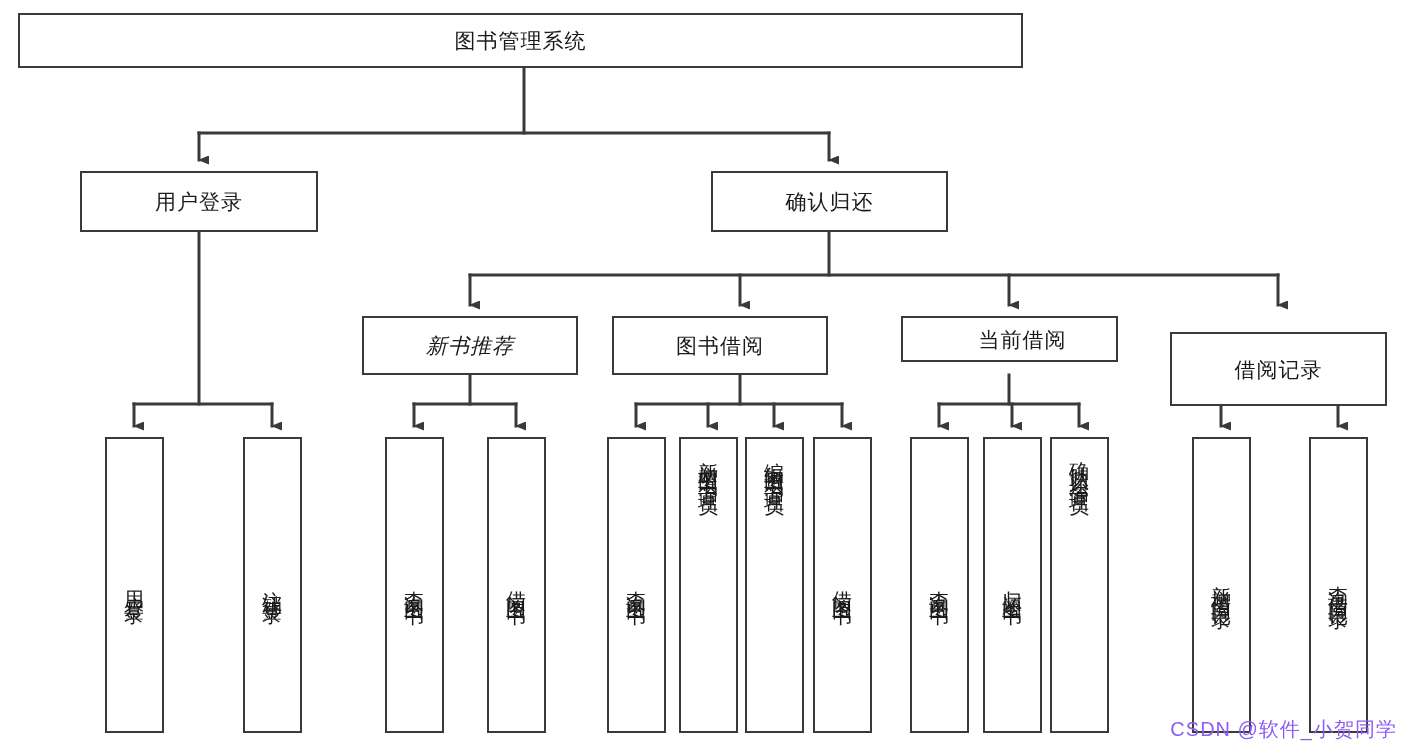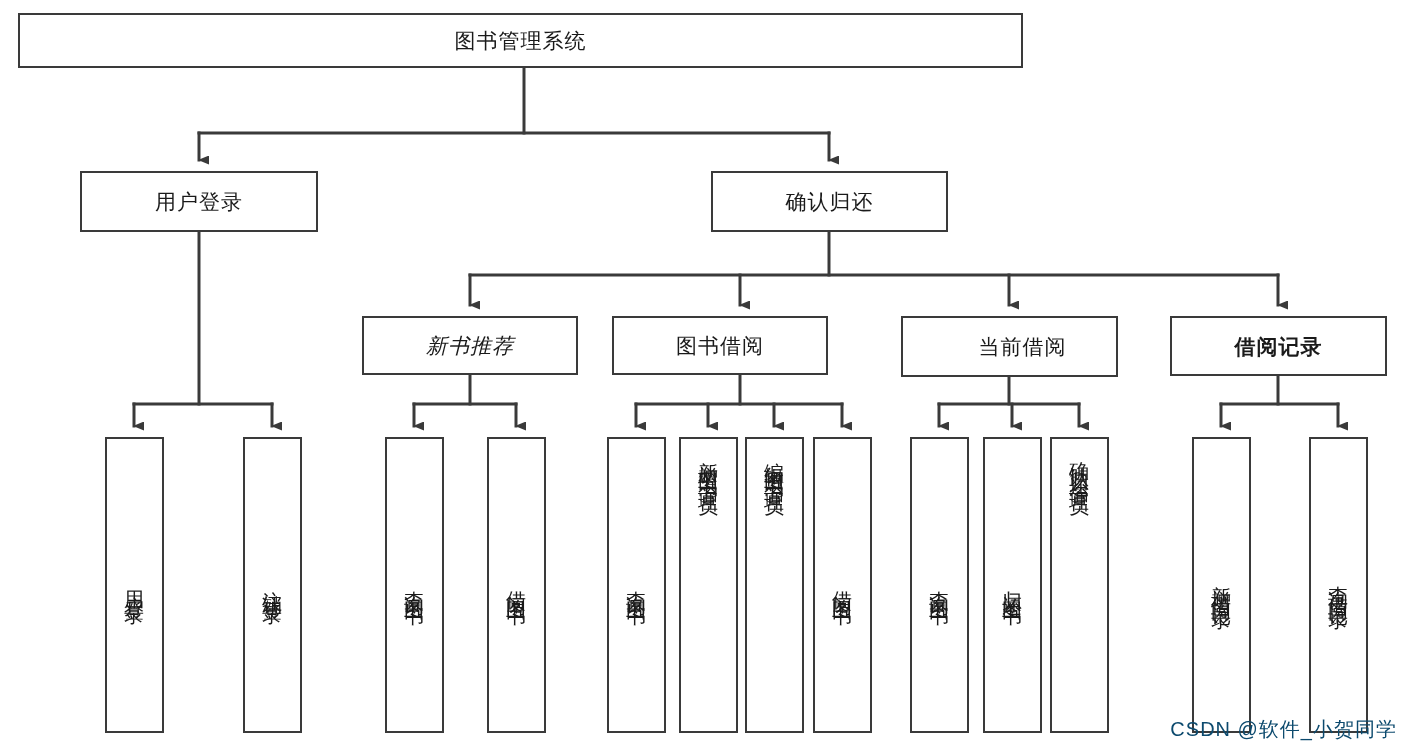--- a/index.html
+++ b/index.html
@@ -12,21 +12,21 @@
         justify-content:center;color:#1a1a1a;}
   .node.h{font-size:21px;letter-spacing:1px;line-height:1;}
   .node.leaf{font-size:20px;}
   .vtext{writing-mode:vertical-rl;text-orientation:upright;
          letter-spacing:5px;line-height:1;white-space:nowrap;}
   .leafinner{width:100%;height:100%;display:flex;justify-content:center;
              box-sizing:border-box;}
   .leafinner.mid{align-items:center;}
   .leafinner.top{align-items:flex-start;padding-top:7px;}
   .watermark{position:absolute;right:8px;bottom:4px;font-size:20px;
-             color:#0c4a6e;letter-spacing:1px;white-space:nowrap;}
+             color:#8b5cf6;letter-spacing:1px;white-space:nowrap;}
 </style>
 </head>
 <body>
 
 <div id="stage">
 
   <svg id="wires" viewBox="0 0 1405 747" xmlns="http://www.w3.org/2000/svg">
     <defs>
       <marker id="arw" markerWidth="9" markerHeight="11" refX="4.5" refY="10" orient="auto" markerUnits="userSpaceOnUse">
         <path d="M0,0 L9,0 L4.5,11 Z" fill="#3a3a3a"></path>
@@ -86,24 +86,24 @@
   <div class="node h" id="n-l2-1" style="left: 711px; top: 171px; width: 237px; height: 61px;">
     <span>确认归还</span>
   </div>
 
   <div class="node h" id="n-l3-0" style="left: 362px; top: 316px; width: 216px; height: 59px; font-style: italic;">
     <span>新书推荐</span>
   </div>
   <div class="node h" id="n-l3-1" style="left: 612px; top: 316px; width: 216px; height: 59px;">
     <span>图书借阅</span>
   </div>
-  <div class="node h" id="n-l3-2" style="left: 901px; top: 316px; width: 217px; height: 61px; padding-left: 26px;">
+  <div class="node h" id="n-l3-2" style="left: 901px; top: 316px; width: 217px; height: 46px; padding-left: 26px;">
     <span>当前借阅</span>
   </div>
-  <div class="node h" id="n-l3-3" style="left: 1170px; top: 316px; width: 217px; height: 60px; font-weight: bold;">
+  <div class="node h" id="n-l3-3" style="left: 1170px; top: 332px; width: 217px; height: 74px;">
     <span>借阅记录</span>
   </div>
 
   <div class="node leaf" id="n-lf-0" style="left: 105px; top: 437px; width: 59px; height: 296px;">
     <span class="leafinner mid">
         <span class="vtext">用户登录</span>
       </span>
   </div>
   <div class="node leaf" id="n-lf-1" style="left: 243px; top: 437px; width: 59px; height: 296px;">
     <span class="leafinner mid">

